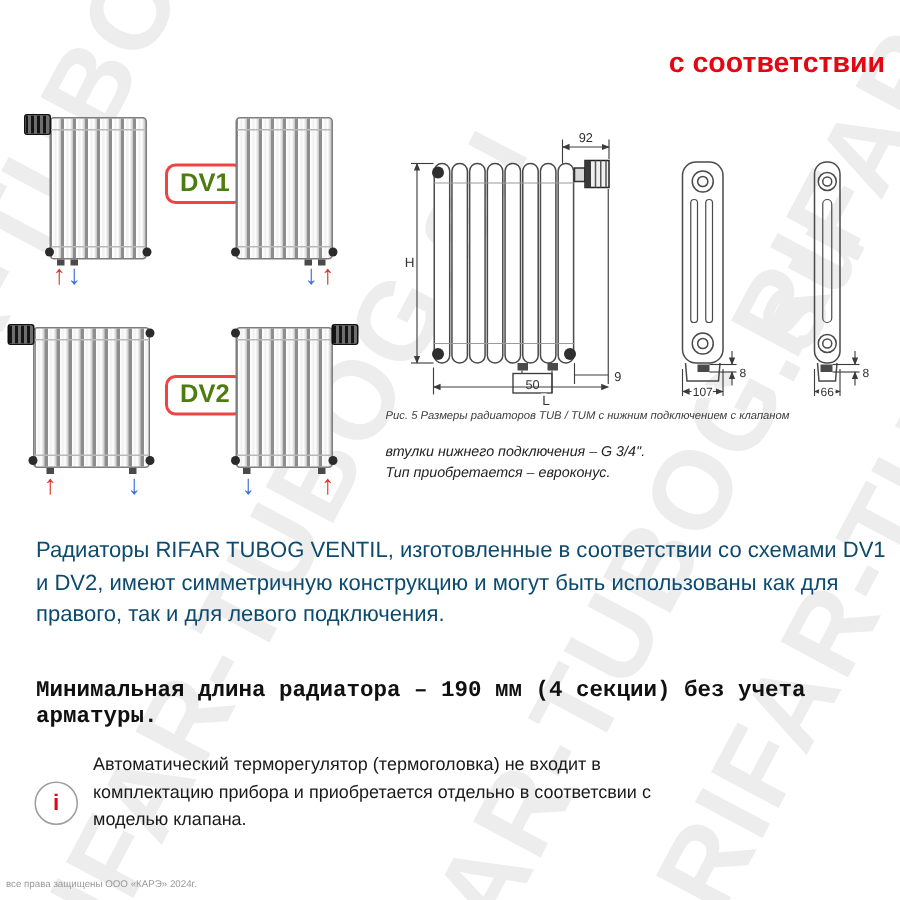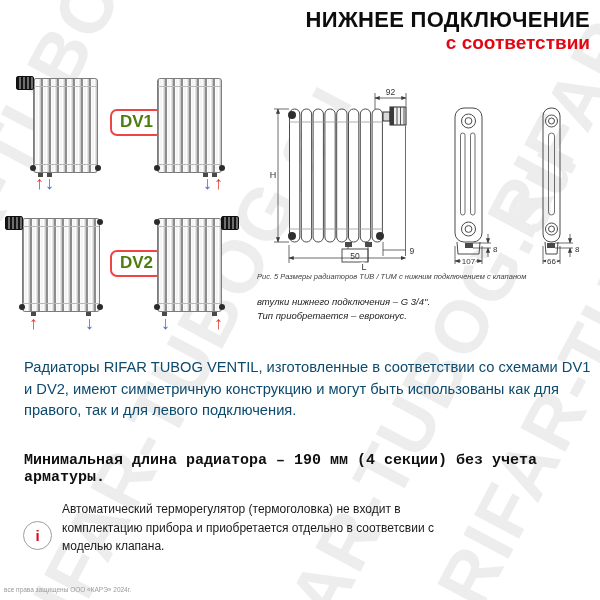--- a/index.html
+++ b/index.html
@@ -59,21 +59,20 @@
   <div class="wm-layer">
     <span class="wm w1">RIFAR-TUBOG.su</span>
     <span class="wm w2">RIFAR-TUBOG.su</span>
     <span class="wm w3">RIFAR-TUBOG.su</span>
     <span class="wm w4">RIFAR-TUBOG.su</span>
     <span class="wm w5">RIFAR-TUBOG.su</span>
   </div>
 
   <div class="layer">
 
-    <div class="title">НИЖНЕЕ ПОДКЛЮЧЕНИЕ</div>
     <div class="subtitle" style="color: rgb(227, 6, 19);">с соответствии</div>
 
     <div class="rad" style="left:33px;top:78px;width:65px;height:95px">
       <div class="rad-body"></div>
       <div class="thermo-head th-tl"></div>
       <span class="plug p-bl"></span>
       <span class="plug p-br"></span>
       <span class="nip" style="left:5px"></span>
       <span class="nip" style="left:14px"></span>
       <span class="arr" style="left: 2px; color: rgb(223, 53, 43);">↑</span>

